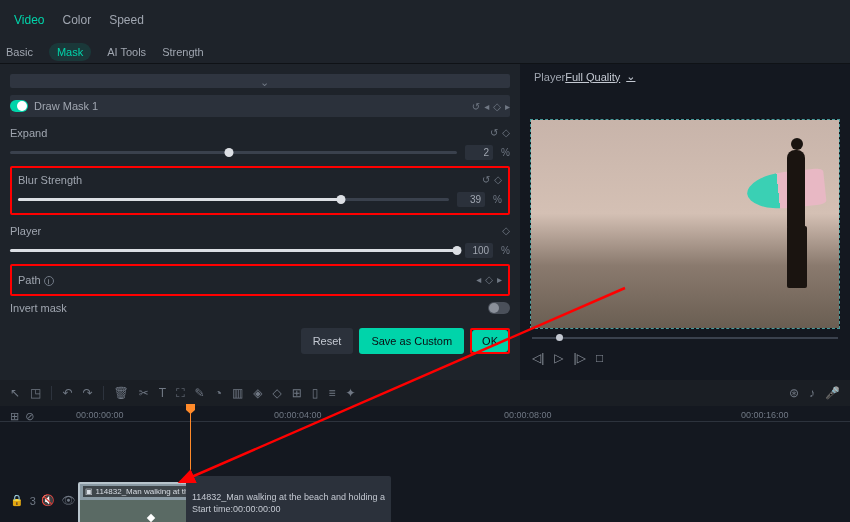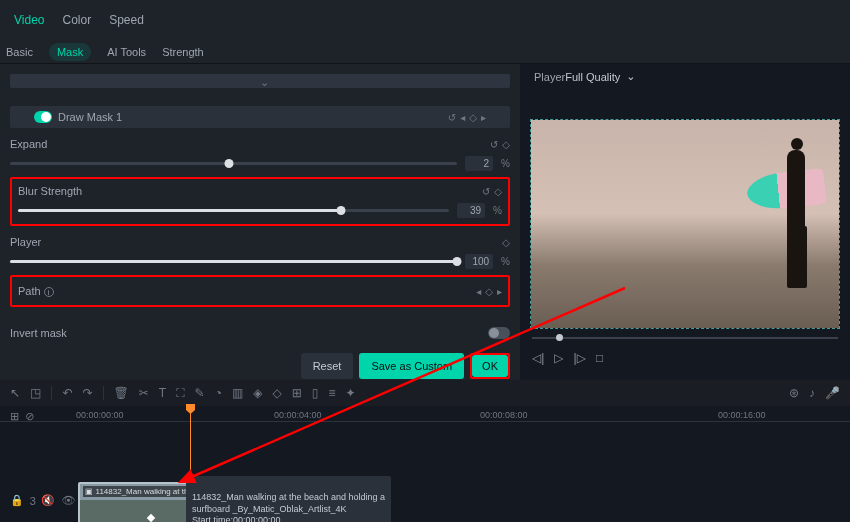--- a/index.html
+++ b/index.html
@@ -16,52 +16,52 @@
 .sub-tabs .stab.active { color: #00d4aa; background: rgba(0,212,170,0.12); padding: 3px 8px; border-radius: 10px; }
 
 
 .main-area { display: flex; }
 .left-panel { width: 520px; background: #1e232a; padding: 6px 10px; height: 316px; overflow: hidden; }
 .right-panel { flex: 1; background: #141820; padding: 6px 10px; height: 316px; }
 
 .bar-placeholder { height: 14px; background: #2f3540; border-radius: 2px; margin: 4px 0; position: relative; }
 .bar-placeholder .chev { position: absolute; left: 50%; top: 2px; color: #707884; }
 
-.mask-header { display: flex; align-items: center; justify-content: space-between; background: #2b313b; border-radius: 2px; padding: 5px 24px; margin-top: 18px; }
+.mask-header { display: flex; align-items: center; justify-content: space-between; background: #2b313b; border-radius: 2px; padding: 5px 0; margin-top: 7px; }
 .mask-header .left { display: flex; align-items: center; gap: 6px; }
 .toggle-on { width: 18px; height: 12px; background: #00d4aa; border-radius: 6px; position: relative; }
 .toggle-on::after { content: ''; position: absolute; right: 1px; top: 1px; width: 10px; height: 10px; background: #fff; border-radius: 50%; }
 .kf-icons { display: flex; gap: 4px; align-items: center; color: #707884; }
 .kf-icons span { font-size: 10px; }
 
 .prop-row { margin-top: 10px; }
 .prop-row.boxed { border: 2px solid #ff0000; border-radius: 2px; padding: 6px 6px; margin-top: 6px; }
-.prop-head { display: flex; justify-content: space-between; align-items: flex-end; }
+.prop-head { display: flex; justify-content: space-between; align-items: flex-start; }
 .slider-row { display: flex; align-items: center; gap: 8px; margin-top: 6px; }
 .slider-track { flex: 1; height: 3px; background: #3a414d; border-radius: 2px; position: relative; }
 .slider-fill { position: absolute; left: 0; top: 0; height: 3px; background: #dcdfe4; border-radius: 2px; }
 .slider-thumb { position: absolute; top: -3px; width: 9px; height: 9px; background: #dcdfe4; border-radius: 50%; transform: translateX(-50%); }
 .slider-val { width: 28px; text-align: right; background: #2b313b; padding: 2px 4px; border-radius: 2px; font-size: 10px; }
 .slider-unit { color: #707884; font-size: 10px; }
 
-.invert-row { display: flex; justify-content: space-between; align-items: flex-start; margin-top: 20px; }
+.invert-row { display: flex; justify-content: space-between; align-items: flex-start; margin-top: 6px; }
 .toggle-off { width: 22px; height: 12px; background: #4a505a; border-radius: 6px; position: relative; }
 .toggle-off::after { content: ''; position: absolute; left: 1px; top: 1px; width: 10px; height: 10px; background: #8a909a; border-radius: 50%; }
 
 .add-mask-btn { margin-top: 18px; background: #2b313b; text-align: center; padding: 6px 0; border-radius: 2px; cursor: pointer; }
 
 .bottom-btns { display: flex; justify-content: flex-end; gap: 6px; margin-top: 14px; }
 .btn-reset { background: #2b313b; color: #c4c9d2; padding: 5px 12px; border-radius: 3px; border: none; cursor: pointer; font-size: 11px; }
 .btn-save { background: #00d4aa; color: #0a0d12; padding: 5px 12px; border-radius: 3px; border: none; cursor: pointer; font-size: 11px; }
 .btn-ok { background: #00d4aa; color: #0a0d12; padding: 5px 10px; border-radius: 3px; border: none; cursor: pointer; font-size: 11px; }
 .ok-box { border: 2px solid #ff0000; padding: 0; border-radius: 2px; }
 
 
 .player-head { display: flex; gap: 0; padding: 0 4px 6px; align-items: center; }
-.player-quality { display: flex; align-items: center; gap: 6px; color: #c4c9d2; }
+.player-quality { display: flex; align-items: center; gap: 6px; color: #c4c9d2; text-decoration: underline; }
 .preview { background: #0a0d12; border: 1px dashed #4a9a9a; height: 210px; position: relative; margin-top: 30px; overflow: hidden; }
 .preview-img { width: 100%; height: 100%; background: linear-gradient(to bottom, #c8b4aa 0%, #d4c0b4 45%, #8a7a6e 70%, #6a5e52 100%); position: relative; }
 .surfer { position: absolute; right: 12px; top: 22px; width: 62px; height: 160px; }
 .surfer-body { position: absolute; top: 8px; left: 22px; width: 18px; height: 80px; background: #1a1410; border-radius: 8px 8px 4px 4px; }
 .surfer-head { position: absolute; top: -4px; left: 26px; width: 12px; height: 12px; background: #1a1410; border-radius: 50%; }
 .surfer-legs { position: absolute; top: 84px; left: 22px; width: 20px; height: 62px; background: #1a1410; border-radius: 2px; }
 .surfboard { position: absolute; top: 30px; left: -18px; width: 78px; height: 36px; background: linear-gradient(90deg, #3ad0b4 40%, #e8b8c4 40%); border-radius: 50% 10% 10% 50%; transform: rotate(-6deg); }
 .anchor { position: absolute; width: 6px; height: 6px; background: #3ad0b4; }
 .play-ctrl { display: flex; gap: 10px; justify-content: flex-start; padding: 6px 2px; color: #8a909a; margin-top: 6px; }
 .play-ctrl span { cursor: pointer; font-size: 12px; }
@@ -268,22 +268,22 @@
 </div>
 
 <div class="timeline">
   <div style="position:absolute; left:10px; top:4px; display:flex; gap:6px; color:#707884;">
     <span>⊞</span>
     <span>⊘</span>
   </div>
   <div class="ruler">
     <span class="tick" style="left:76px">00:00:00:00</span>
     <span class="tick" style="left:274px">00:00:04:00</span>
-    <span class="tick" style="left:480px">00:00:08:00</span>
-    <span class="tick" style="left:718px">00:00:16:00</span>
+    <span class="tick" style="left:504px">00:00:08:00</span>
+    <span class="tick" style="left:741px">00:00:16:00</span>
   </div>
   <div class="playhead">
       <div class="playhead-head"></div>
     </div>
 
   <div class="track-area">
     <div class="track-ctrl">
       <span>🔒</span>
       <span>3</span>
       <span>🔇</span>
@@ -297,21 +297,20 @@
         </div>
         <div class="clip-kf"></div>
       </div>
     </div>
     <div class="clip-below"></div>
   </div>
 </div>
 
 <div class="tooltip">
   <div>114832_Man walking at the beach and holding a</div>
-  <div>surfboard _By_Matic_Oblak_Artlist_4K</div>
   <div>Start time:00:00:00:00</div>
 </div>
 
 <svg class="arrow" width="850" height="522" style="left:0;top:0">
   <defs>
       <marker id="ah" markerWidth="8" markerHeight="8" refX="6" refY="3" orient="auto">
         <path d="M0,0 L7,3 L0,6 Z" fill="#ff0000"></path>
       </marker>
     </defs>
   <line x1="625" y1="288" x2="180" y2="482" stroke="#ff0000" stroke-width="2.5" marker-end="url(#ah)"></line>

